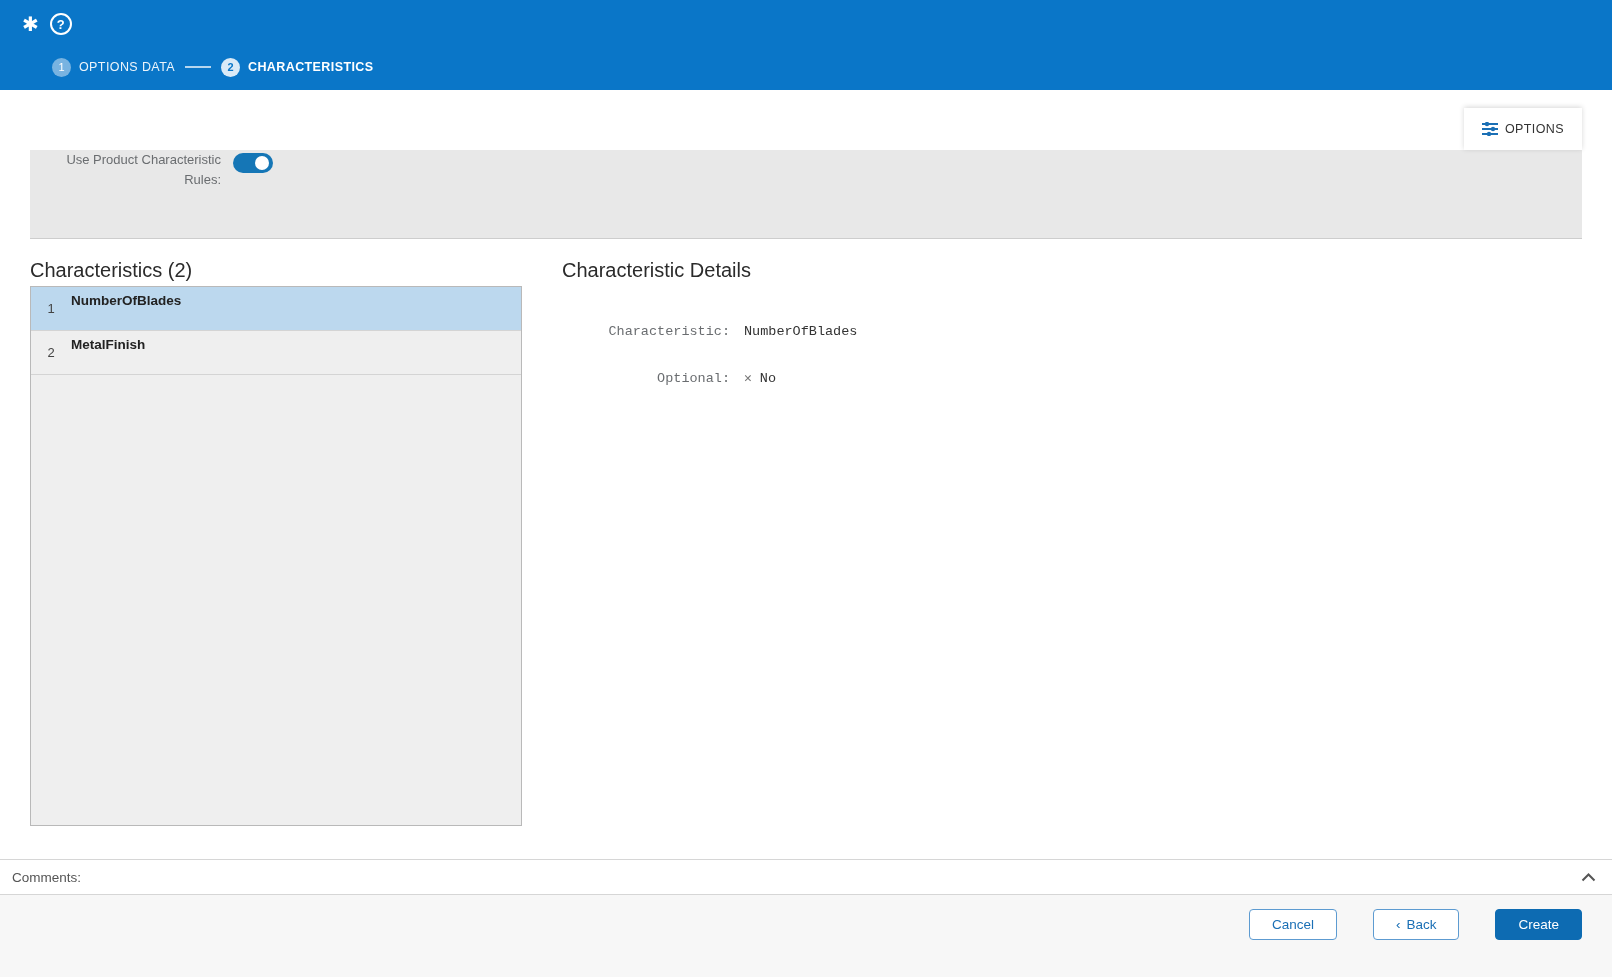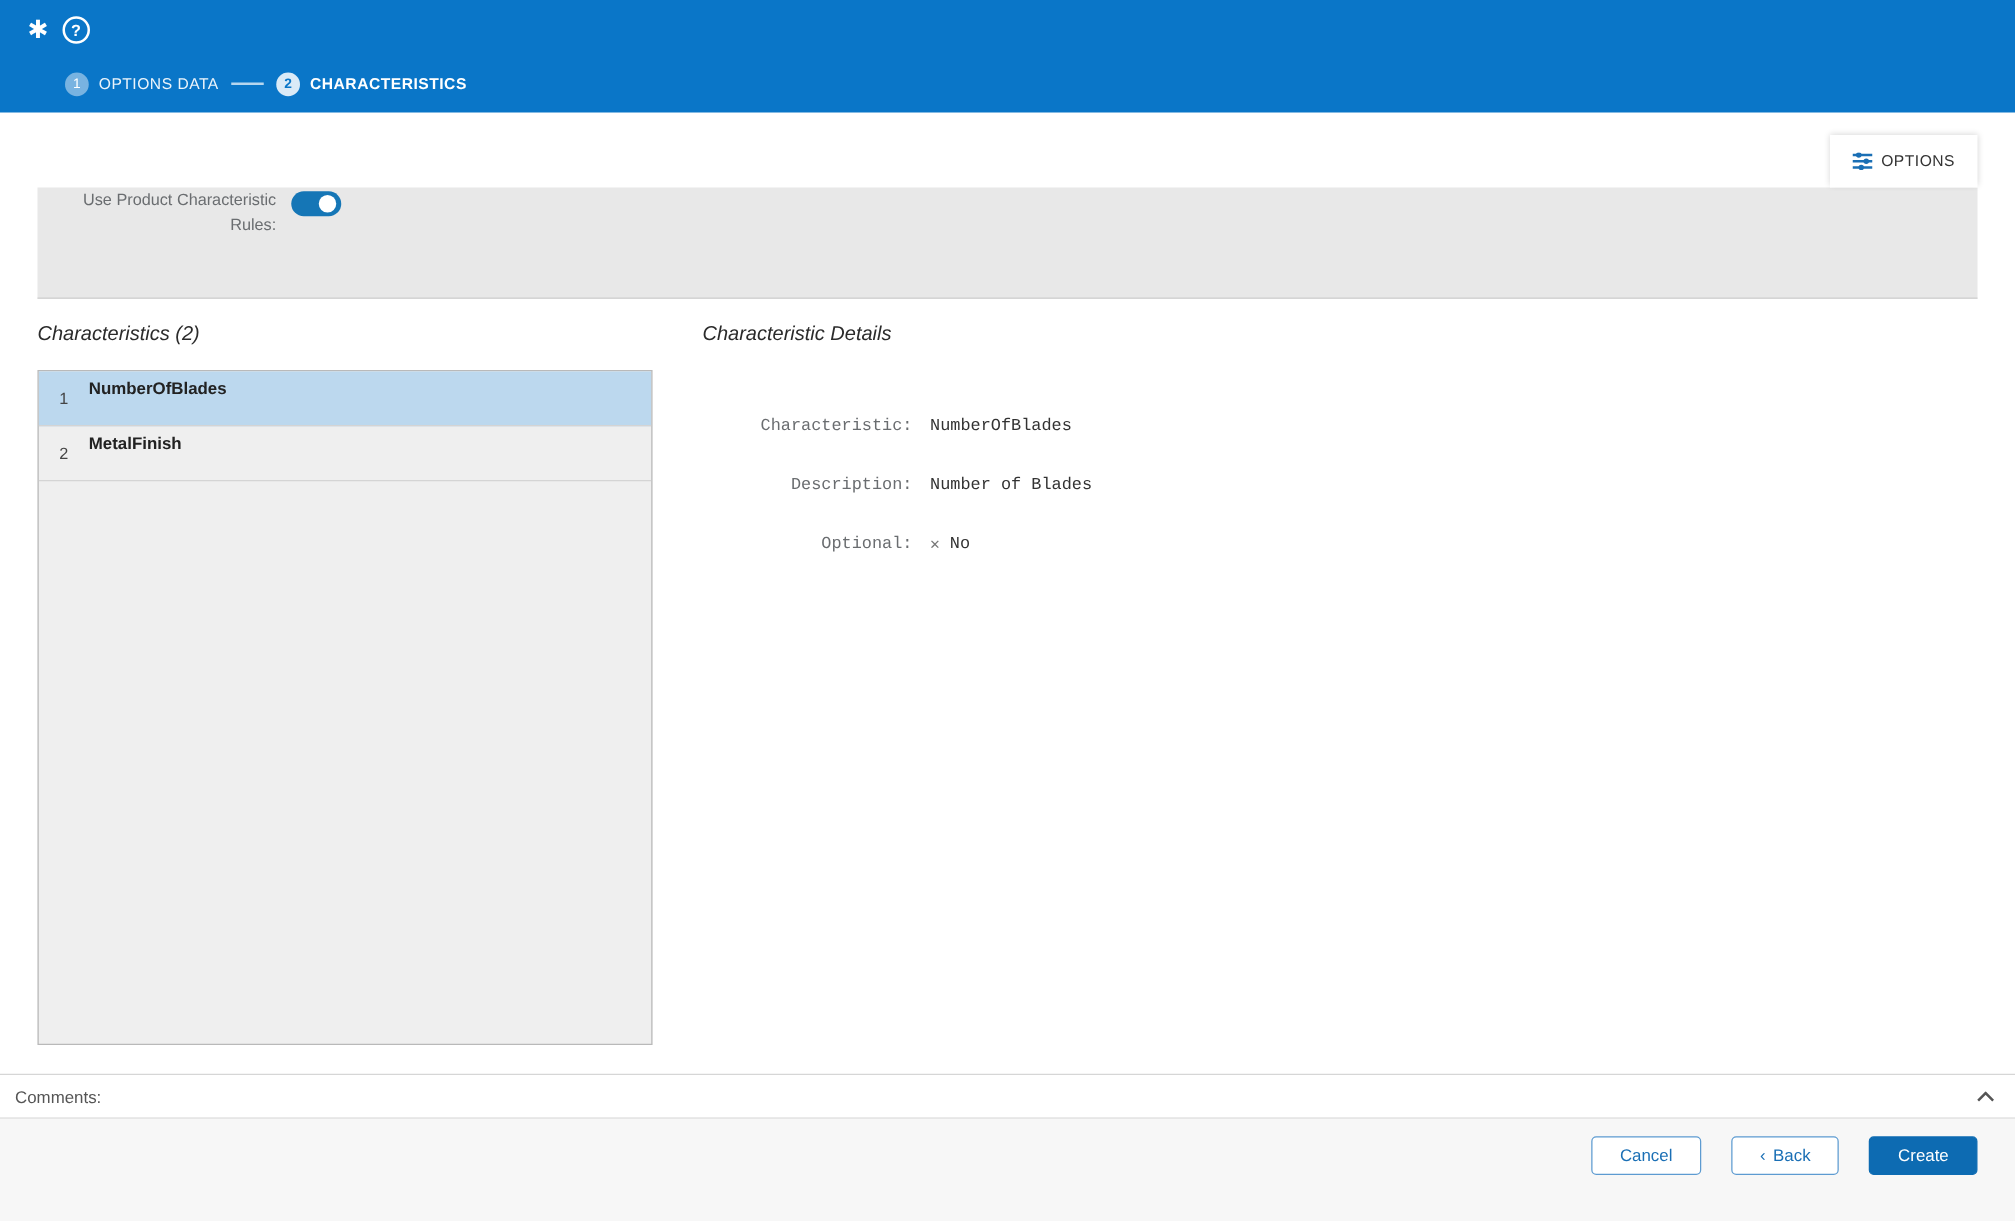--- a/index.html
+++ b/index.html
@@ -52,21 +52,21 @@
   .rules-field { display:flex; align-items:flex-start; gap:12px; }
   .rules-label { width:168px; text-align:right; font-size:13px; color:#6a6d70; line-height:1.5; }
   .toggle {
     width:40px; height:20px; border-radius:10px; background:#1576b6;
     position:relative; cursor:pointer; flex:0 0 auto; margin-top:3px;
   }
   .toggle-knob { position:absolute; top:3px; right:4px; width:14px; height:14px; border-radius:50%; background:#fff; }
 
   .columns { display:flex; margin-top:20px; gap:40px; flex:1 1 auto; min-height:0; }
   .list-col { flex:0 0 492px; }
-  .col-title { font-size:16px; font-weight:400; color:#2b2b2b; margin-bottom:19px;font-style:italic; }
+  .col-title { font-size:20px; font-weight:400; color:#2b2b2b; margin-bottom:4px; }
   .char-list { list-style:none; border:1px solid #b9b9b9; background:#efefef; height:540px; overflow:auto; }
   .char-row { display:flex; align-items:stretch; height:44px; border-bottom:1px solid #d4d4d4; cursor:pointer; }
   .char-row.selected { background:#bcd8ee; }
   .char-index { width:40px; display:flex; align-items:center; justify-content:center; font-size:13px; color:#444; }
   .char-name { padding-top:6px; font-size:13.5px; font-weight:700; color:#222; }
 
   .details-col { flex:1 1 auto; padding-right:45px; display:flex; flex-direction:column; }
   .form { margin-top:20px; display:flex; flex-direction:column; gap:14px; }
   .form-row { display:flex; align-items:flex-end; min-height:33px;font-family:Liberation Mono, monospace; }
   .form-label { flex:0 0 182px; text-align:right; font-size:13.5px; color:#6a6d70; padding-right:14px; }
@@ -84,21 +84,21 @@
   .comments-bar {
     flex:0 0 36px; border-top:1px solid #d6d6d6; border-bottom:1px solid #d6d6d6;
     background:#fff; display:flex; align-items:center; justify-content:space-between; padding:0 12px;
   }
   .comments-label { font-size:13.5px; color:#555; }
   .collapse-btn { background:none; border:none; cursor:pointer; display:flex; padding:4px; }
 
   footer {
     flex:0 0 82px; background:#f7f7f7;
     display:flex; align-items:flex-start; justify-content:flex-end;
-    gap:24px; padding:14px 30px 0;
+    gap:36px; padding:14px 30px 0;
   }
   .btn {
     height:31px; padding:0 22px; border-radius:4px; font-size:13.5px;
     cursor:pointer; display:flex; align-items:center; gap:6px; font-family:inherit;
   }
   .btn-outline { background:#fff; color:#1a6fb5; border:1px solid #5d9bd1; }
   .btn-primary { background:#0d6bb2; color:#fff; border:1px solid #0d6bb2; }
 </style>
 </head>
 <body>
@@ -168,24 +168,20 @@
 
     <section class="details-col">
       <h2 class="col-title">Characteristic Details</h2>
       <div class="form">
 
         <div class="form-row">
           <span class="form-label">Characteristic:</span>
           <span class="form-value">NumberOfBlades</span>
         </div>
 
-        <div class="form-row">
-          <span class="form-label">Description:</span>
-          <span class="form-value">Number of Blades</span>
-        </div>
 
         <div class="form-row">
           <span class="form-label">Optional:</span>
           <span class="form-value">
             <span class="x-icon">✕</span>
             <span>No</span>
           </span>
         </div>
 
 

